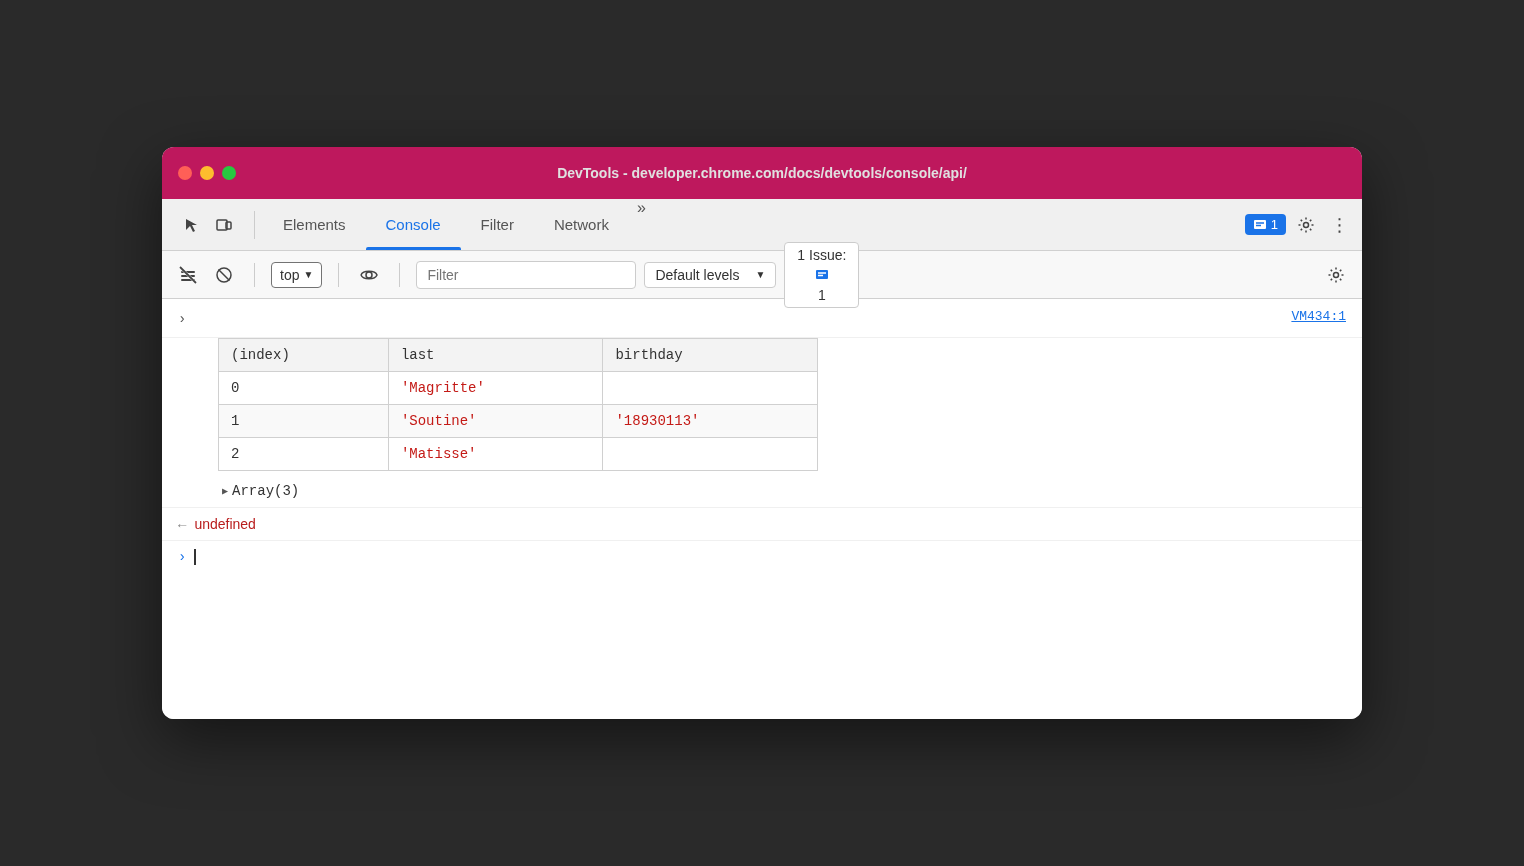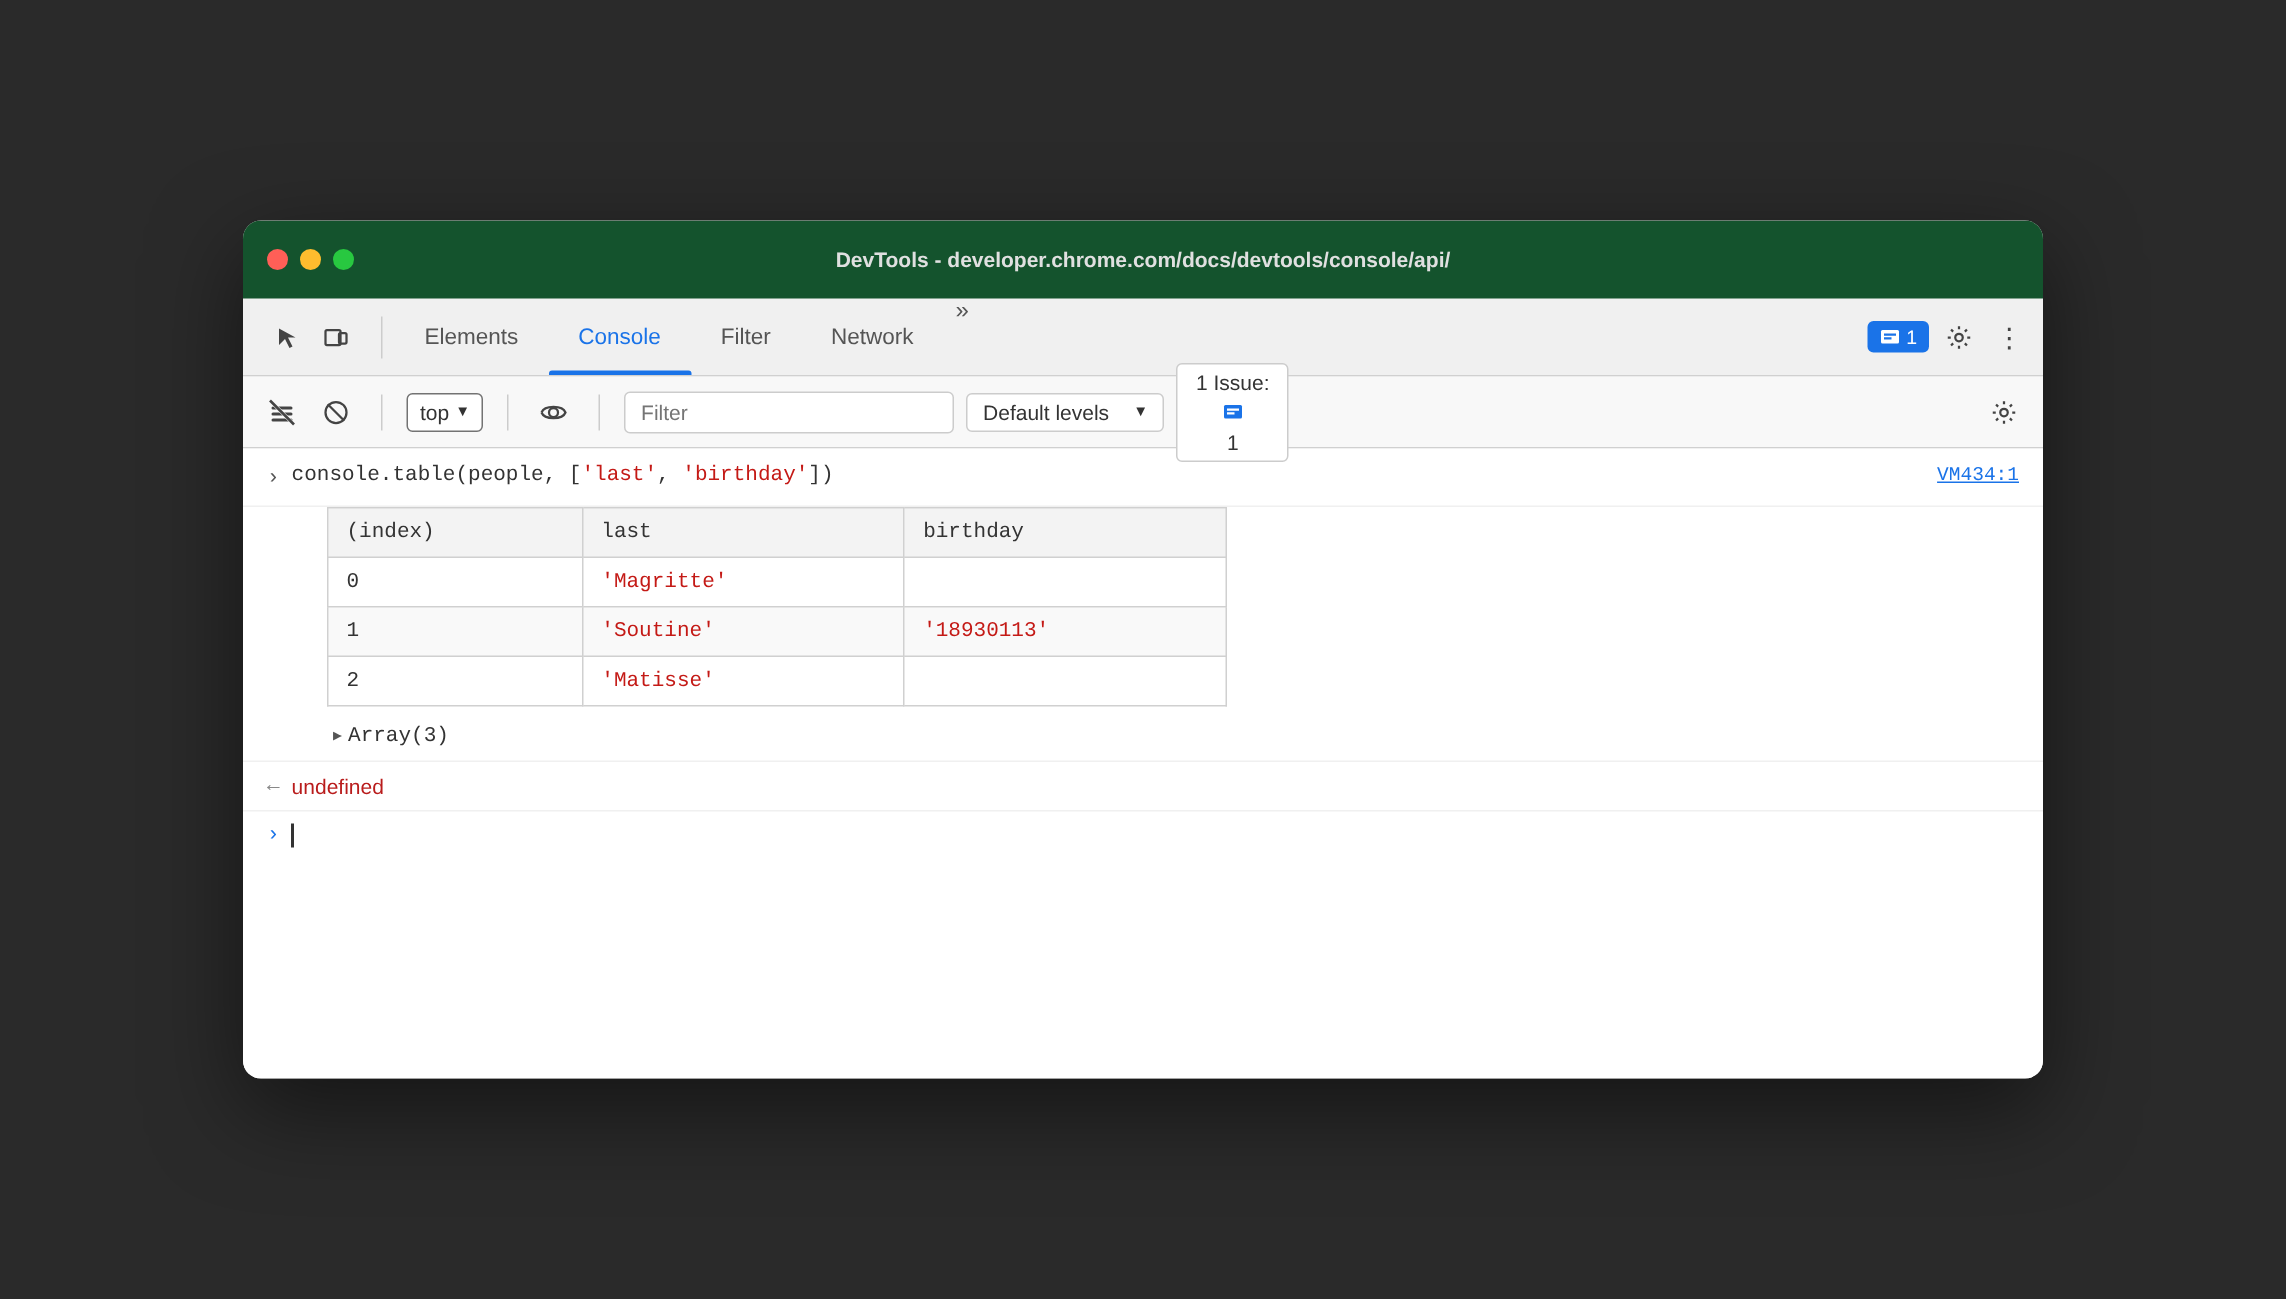--- a/index.html
+++ b/index.html
@@ -16,21 +16,21 @@
     .window {
       width: 1200px;
       background: #f0f0f0;
       border-radius: 12px;
       overflow: hidden;
       box-shadow: 0 20px 60px rgba(0,0,0,0.5);
     }
 
     
     .title-bar {
-      background: #14532d;
+      background: #be185d;
       height: 52px;
       display: flex;
       align-items: center;
       padding: 0 16px;
       position: relative;
     }
 
     .traffic-lights {
       display: flex;
       gap: 8px;
@@ -496,23 +496,20 @@
         <circle cx="9" cy="9" r="2.5" fill="none" stroke="#444" stroke-width="1.5"></circle>
         <path d="M9 1.5 v2 M9 14.5 v2 M1.5 9 h2 M14.5 9 h2 M3.7 3.7 l1.4 1.4 M12.9 12.9 l1.4 1.4 M3.7 14.3 l1.4-1.4 M12.9 5.1 l1.4-1.4" stroke="#444" stroke-width="1.5"></path>
       </svg>
     </button>
   </div>
 
   <div class="console-area">
 
     <div class="console-command-row">
       <span class="chevron-right">›</span>
-      <span class="console-command">
-        console.table(people, [<span class="str">'last'</span>, <span class="str">'birthday'</span>])
-      </span>
       <span class="vm-link">VM434:1</span>
     </div>
 
     <div class="console-table-wrapper">
       <table class="console-table">
         <thead>
           <tr>
             <th>(index)</th>
             <th>last</th>
             <th>birthday</th>

